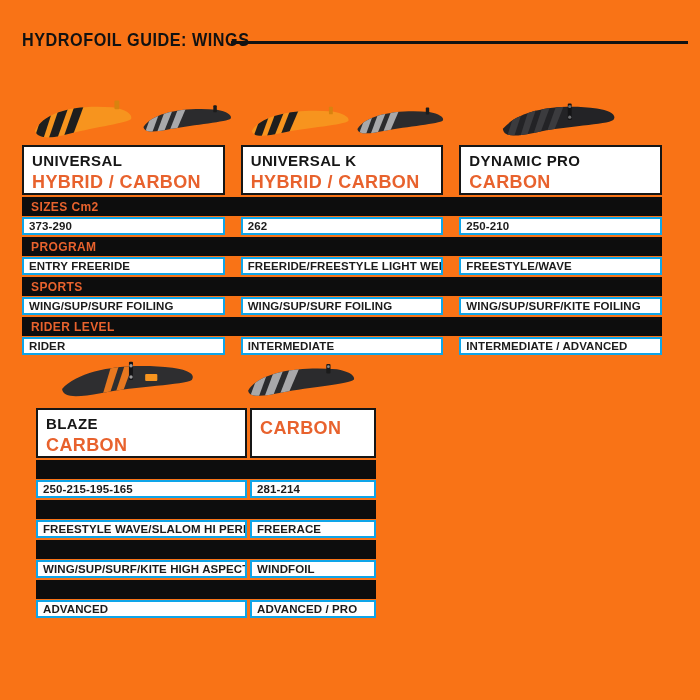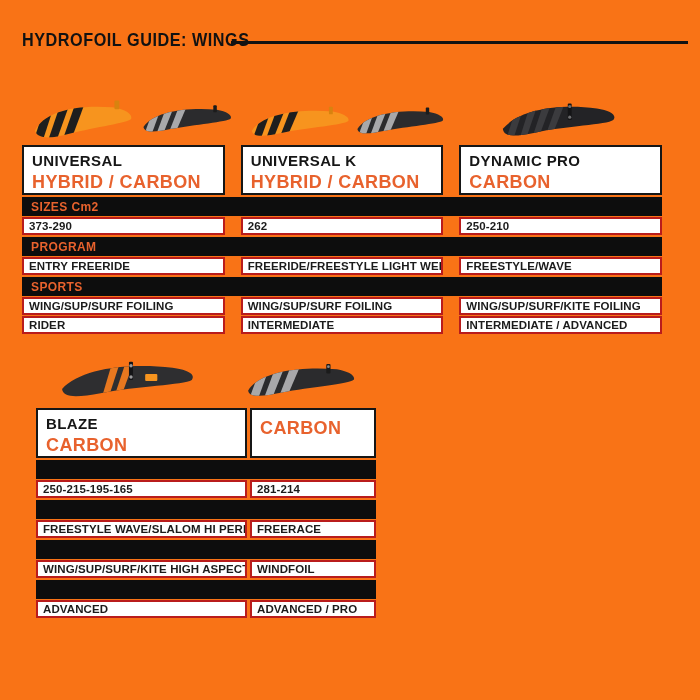--- a/index.html
+++ b/index.html
@@ -17,21 +17,21 @@
   .t2{left:36px;top:408px;width:340px;}
   .grid3{display:grid;grid-template-columns:1fr 1fr 1fr;gap:16px;}
   .grid2{display:grid;grid-template-columns:211px 1fr;gap:3px;}
   .head-cell{box-sizing:border-box;height:50px;border:2px solid #161616;background:#fff;padding:5px 8px 0 8px;}
   .model{font-size:15px;font-weight:bold;color:#161616;letter-spacing:.4px;white-space:nowrap;}
   .construction{font-size:18px;font-weight:bold;color:#E8622D;letter-spacing:.4px;margin-top:3px;white-space:nowrap;}
   .bar{height:19px;background:#0D0D0D;margin-top:2px;display:flex;align-items:center;
     padding-left:9px;box-sizing:border-box;}
   .bar span{font-size:12px;font-weight:bold;color:#E8622D;letter-spacing:.4px;white-space:nowrap;}
   .vals{margin-top:1px;}
-  .val-cell{box-sizing:border-box;height:18px;border:2px solid #b91c1c;background:#fff;
+  .val-cell{box-sizing:border-box;height:18px;border:2px solid #0ea5e9;background:#fff;
     font-size:11.5px;font-weight:bold;color:#1B1B1B;display:flex;align-items:center;
     padding:0 5px;letter-spacing:.1px;white-space:nowrap;overflow:hidden;}
 </style>
 </head>
 <body>
 
 <div class="canvas">
 
   <div class="page-title">HYDROFOIL GUIDE: WINGS</div>
   <div class="title-rule"></div>
@@ -150,20 +150,23 @@
 
     <div class="bar">
         <span>SPORTS</span>
       </div>
     <div class="grid3 vals">
       <div class="val-cell">WING/SUP/SURF FOILING</div>
       <div class="val-cell">WING/SUP/SURF FOILING</div>
       <div class="val-cell">WING/SUP/SURF/KITE FOILING</div>
     </div>
 
+    <div class="bar">
+        <span>RIDER LEVEL</span>
+      </div>
     <div class="grid3 vals">
       <div class="val-cell">RIDER</div>
       <div class="val-cell">INTERMEDIATE</div>
       <div class="val-cell">INTERMEDIATE / ADVANCED</div>
     </div>
   </div>
 
   <svg class="wing" style="left:56px;top:360px;width:152px;height:44px" viewBox="0 0 150 42">
     <defs>
         <clipPath id="c6">

